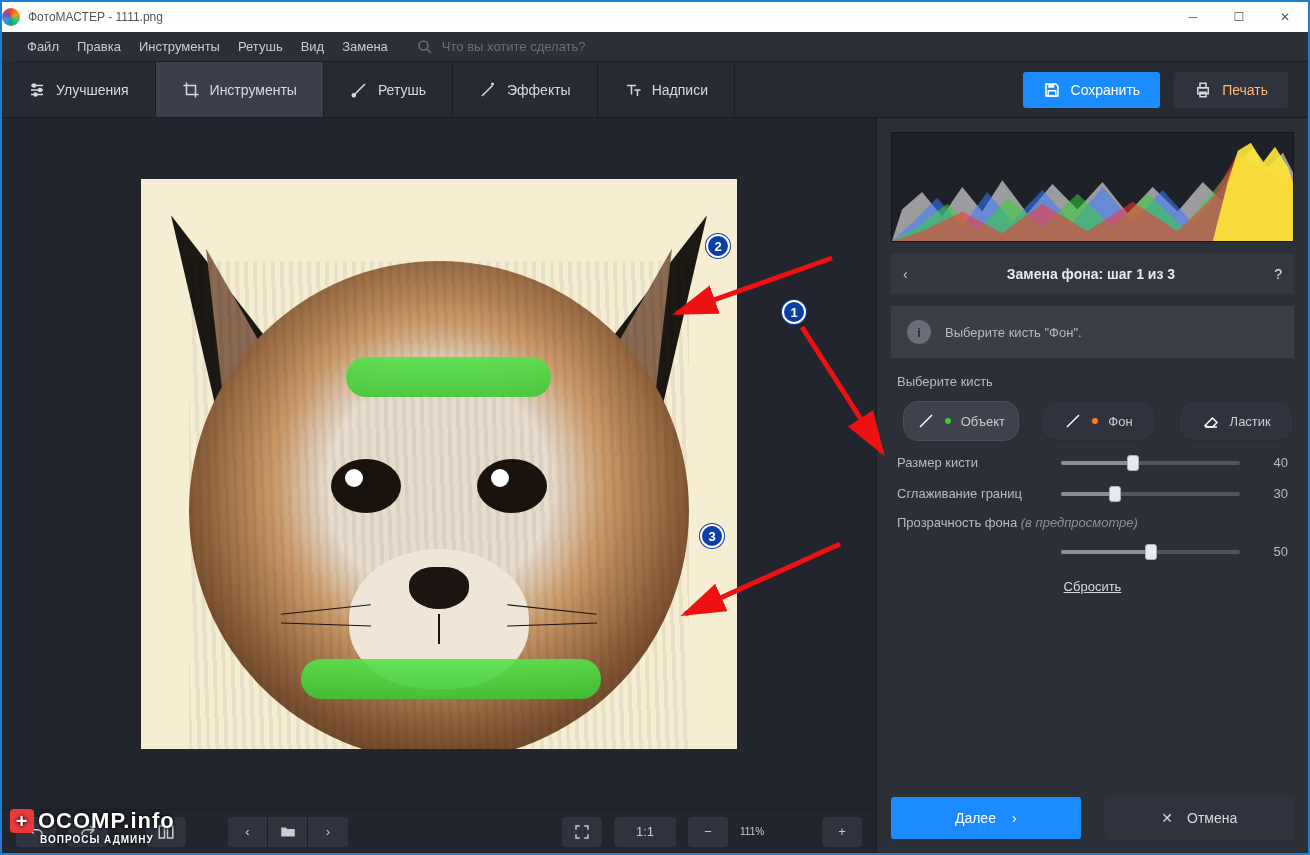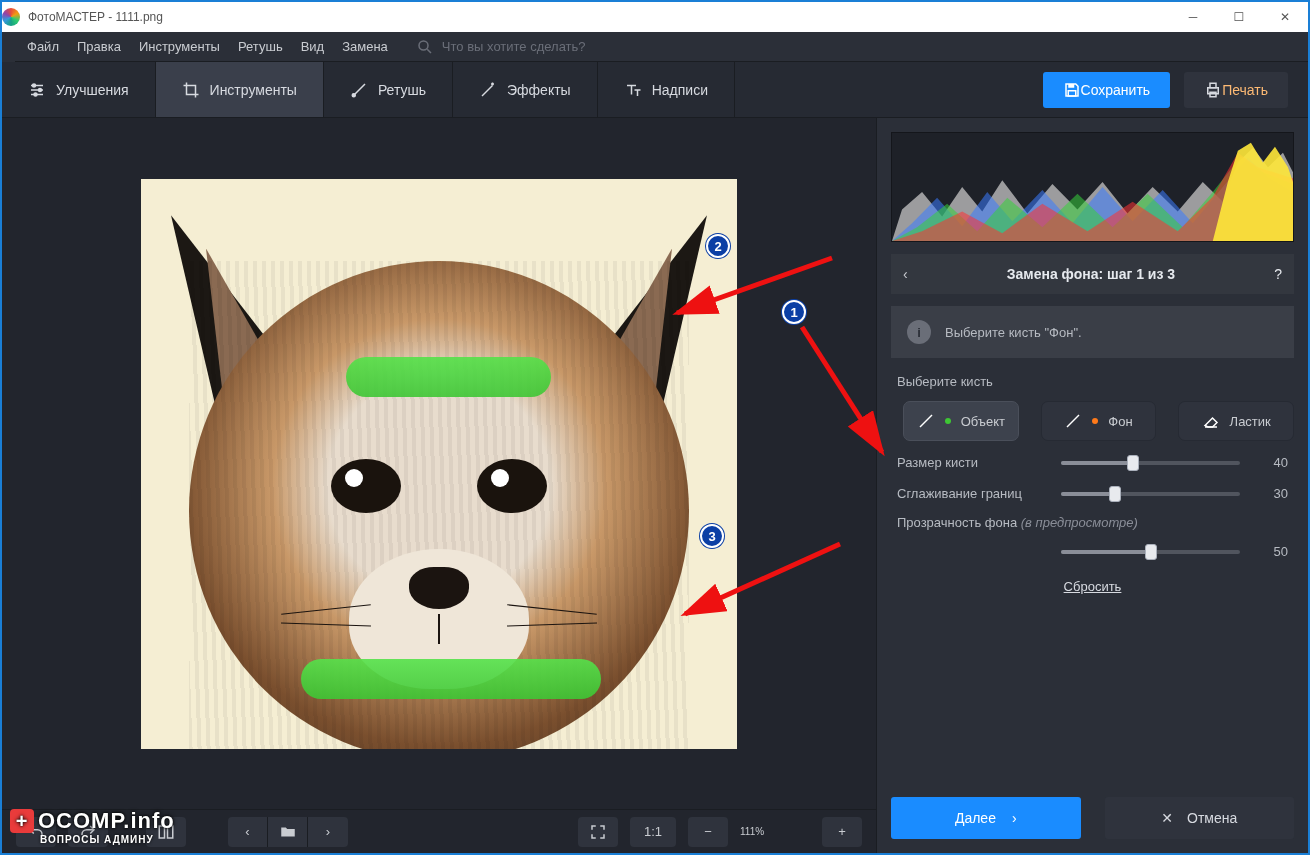--- a/index.html
+++ b/index.html
@@ -22,21 +22,21 @@
 .search { display: flex; align-items: center; gap: 8px; color: #6a6e78; margin-left: 10px; }
 .search input { background: transparent; border: none; color: #c9ccd1; font-size: 13px; width: 220px; outline: none; }
 .search input::placeholder { color: #6a6e78; }
 
 
 .tabsrow { height: 56px; background: #262a33; display: flex; align-items: stretch; border-bottom: 1px solid #1a1d22; }
 .tab { display: flex; align-items: center; gap: 10px; padding: 0 26px; color: #d7dae0; font-size: 14px; border-right: 1px solid #1a1d22; }
 .tab.active { background: #3a3f4b; }
 .tab .ticon { width: 18px; height: 18px; display: flex; align-items: center; justify-content: center; }
 .rightactions { margin-left: auto; display: flex; align-items: center; gap: 14px; padding: 0 20px; }
-.btn { height: 36px; display: flex; align-items: center; gap: 0; padding: 0 20px; border-radius: 3px; font-size: 14px; }
+.btn { height: 36px; display: flex; align-items: center; gap: 10px; padding: 0 20px; border-radius: 3px; font-size: 14px; }
 .btn-primary { background: #1a8cff; color: #fff; }
 .btn-dark { background: #2f333d; color: #fdba74; }
 
 
 .mainrow { flex: 1; display: flex; min-height: 0; }
 .canvaswrap { flex: 1; background: #22252d; display: flex; flex-direction: column; position: relative; }
 .canvasinner { flex: 1; display: flex; align-items: center; justify-content: center; padding: 18px; }
 .canvas { width: 596px; height: 570px; background: #f5eed3; position: relative; overflow: hidden; }
 
 
@@ -76,21 +76,21 @@
 
 .sidebar { width: 432px; background: #2b2f38; border-left:1px solid #1a1d22; padding: 14px 14px 14px 14px; display:flex; flex-direction:column; gap:12px; overflow:auto;}
 .histogram { height: 110px; background:#1e2128; border:1px solid #14161b; position:relative; overflow:hidden;}
 .panelhead { height:40px; background:#33373f; display:flex; align-items:center; padding:0 12px; gap:10px; font-size:14px; color:#e6e9ee;}
 .panelhead .back { font-size:14px; color:#c9ccd1;}
 .panelhead .ptitle { flex:1; text-align:center; font-weight:600;}
 .infobox { background:#3a3e47; padding:14px 16px; display:flex; align-items:center; gap:14px; color:#b7bbc2; font-size:13px;}
 .infoicon { width:24px; height:24px; border-radius:50%; background:#6a6e78; color:#2b2f38; display:flex; align-items:center; justify-content:center; font-weight:bold; flex:none;}
 .sect-label { color:#b7bbc2; font-size:13px; margin-top:4px; margin-left:6px;}
 .brushrow { display:flex; gap:10px; }
-.brushbtn { flex:1; height:40px; background:#2f333d; display:flex; align-items:center; justify-content:center; gap:10px; border:1px solid #262a33; border-radius:7px; font-size:13px;margin-left:12px;}
+.brushbtn { flex:1; height:40px; background:#2f333d; display:flex; align-items:center; justify-content:center; gap:10px; border:1px solid #262a33; border-radius:15px; font-size:13px;margin-left:12px;}
 .brushbtn.active { background:#3d424d; border-color:#4a4f5a;}
 .dot { width:6px; height:6px; border-radius:50%; display:inline-block;}
 .dot.g{background:#3ec634;} .dot.o{background:#ff7a1a;}
 .sliderrow { display:flex; align-items:center; gap:14px; font-size:13px; color:#b7bbc2; padding:2px 6px;}
 .sliderrow .slabel { width:150px;}
 .slider { flex:1; height:4px; background:#51555e; position:relative; border-radius:2px;}
 .slider .fill { position:absolute; left:0; top:0; height:100%; background:#8a8e98; border-radius:2px;}
 .slider .thumb { position:absolute; top:50%; transform:translate(-50%,-50%); width:12px; height:16px; background:#e8eaee; border-radius:3px; border:1px solid #aab0bb;}
 .sval { width:34px; text-align:right;}
 .sect-note { font-size:13px; color:#b7bbc2; padding:0 6px;}
@@ -294,21 +294,21 @@
                 </svg>
               </div>
             <div class="bbtn">›</div>
           </div>
           <div style="flex:1"></div>
           <div class="bbtn">
               <svg class="ic" viewBox="0 0 24 24" fill="none" stroke="#c9ccd1" stroke-width="2">
                 <path d="M4 9V4h5M20 9V4h-5M4 15v5h5M20 15v5h-5"></path>
               </svg>
             </div>
-          <div class="bbtn" style="width:46px">
+          <div class="bbtn" style="width:62px">
               <span>1:1</span>
             </div>
           <div class="bbtn">−</div>
           <div class="zoomval">111%</div>
           <div class="bbtn">+</div>
         </div>
       </div>
 
       <div class="sidebar">
         <div class="histogram">

